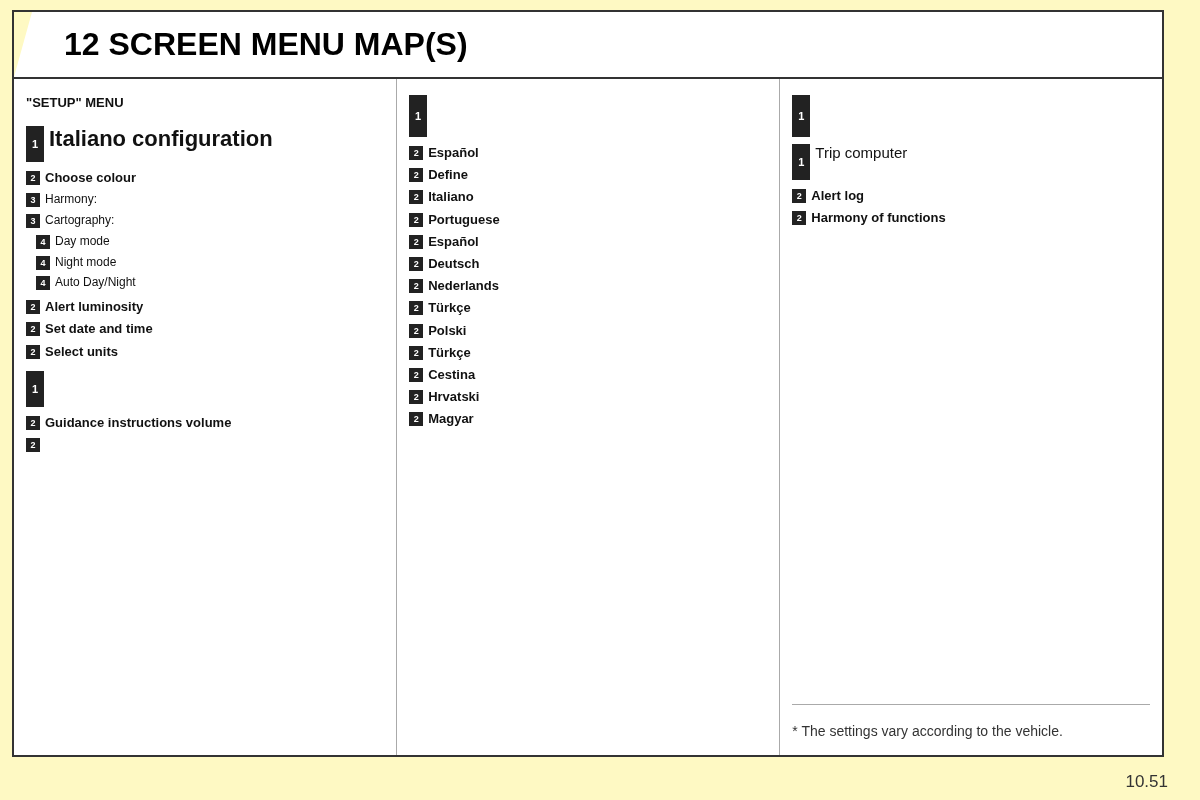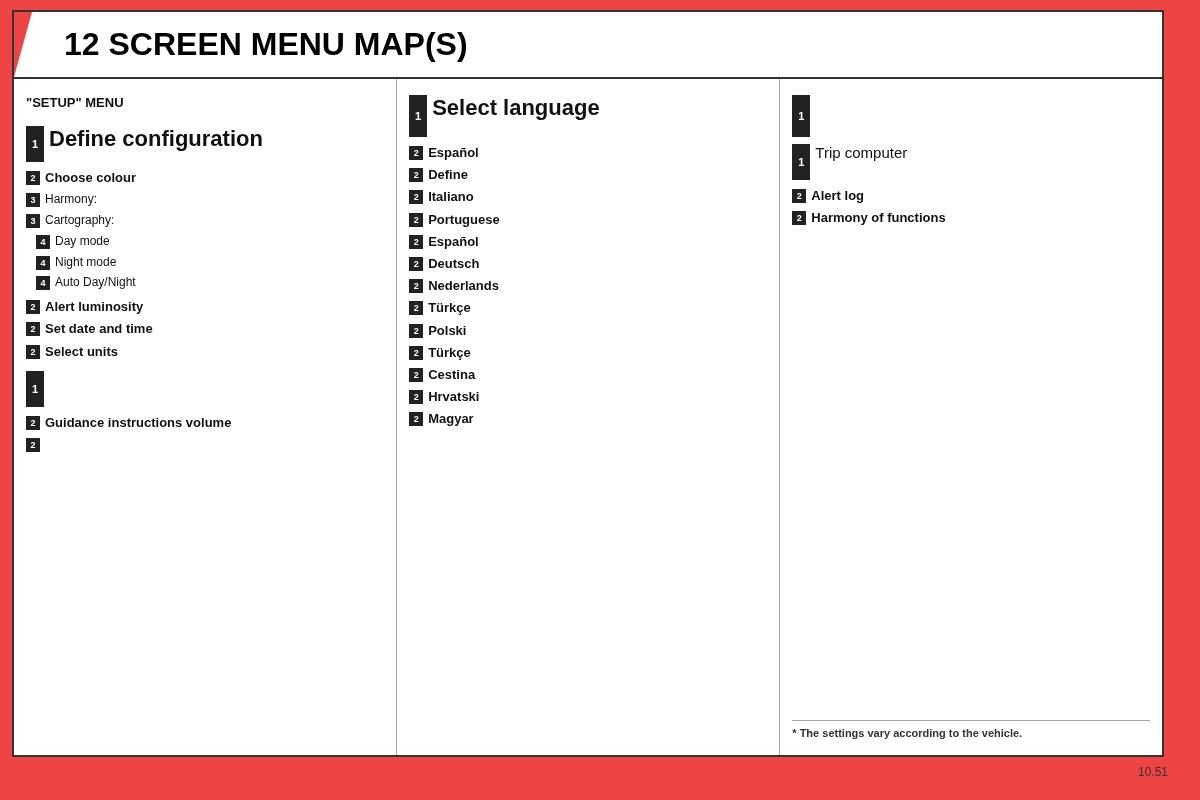--- a/index.html
+++ b/index.html
@@ -7,21 +7,21 @@
       width: 1200px;
       height: 800px;
       background: #fff;
       font-family: Arial, Helvetica, sans-serif;
       overflow: hidden;
     }
 
     .page-wrapper {
       width: 1200px;
       height: 800px;
-      background: #ef4444;
+      background: #fef9c3;
       padding: 10px 12px;
     }
 
     
     .columns-wrapper {
       display: flex;
       border: 2px solid #333;
       width: 98%;
       height: 680px;
       background: #fff;
@@ -95,40 +95,39 @@
       font-size: 15px;
       font-weight: 400;
       line-height: 1.2;
     }
 
     .spacer { height: 6px; }
     .spacer-sm { height: 3px; }
 
     
     .footnote {
-      font-size: 11px;
+      font-size: 14px;
       color: #333;
       border-top: 1px solid #aaa;
-      padding-top: 6px;
+      padding-top: 18px;
       margin-top: auto;
-      font-weight: bold;
     }
 
     .col-right-inner {
       display: flex;
       flex-direction: column;
       height: 100%;
     }
 
     
     .page-number {
       text-align: right;
-      font-size: 12px;
+      font-size: 17px;
       color: #333;
-      margin-top: 8px;
+      margin-top: 15px;
       padding-right: 20px;
     }
 
     .title-wrap {
       border: 2px solid #333;
       border-bottom: none;
       width: 98%;
       position: relative;
     }
     .title-inner {
@@ -149,21 +148,21 @@
   </div>
 
   <div class="columns-wrapper">
 
     <div class="col">
       <div class="section-header">"SETUP" MENU</div>
       <div class="spacer"></div>
 
       <div class="menu-item">
         <div class="level-badge large">1</div>
-        <span class="item-text heading">Define configuration</span>
+        <span class="item-text heading">Italiano configuration</span>
       </div>
       <div class="spacer-sm"></div>
 
       <div class="menu-item">
         <div class="level-badge">2</div>
         <span class="item-text bold">Choose colour</span>
       </div>
 
       <div class="menu-item">
         <div class="level-badge">3</div>
@@ -220,21 +219,20 @@
       </div>
 
       <div class="menu-item">
         <div class="level-badge">2</div>
       </div>
     </div>
 
     <div class="col">
       <div class="menu-item">
         <div class="level-badge large" style="height:42px;">1</div>
-        <span class="item-text heading">Select language</span>
       </div>
       <div class="spacer-sm"></div>
 
       <div class="menu-item">
         <div class="level-badge">2</div>
         <span class="item-text bold">Español</span>
       </div>
       <div class="menu-item">
         <div class="level-badge">2</div>
         <span class="item-text bold">Define</span>

